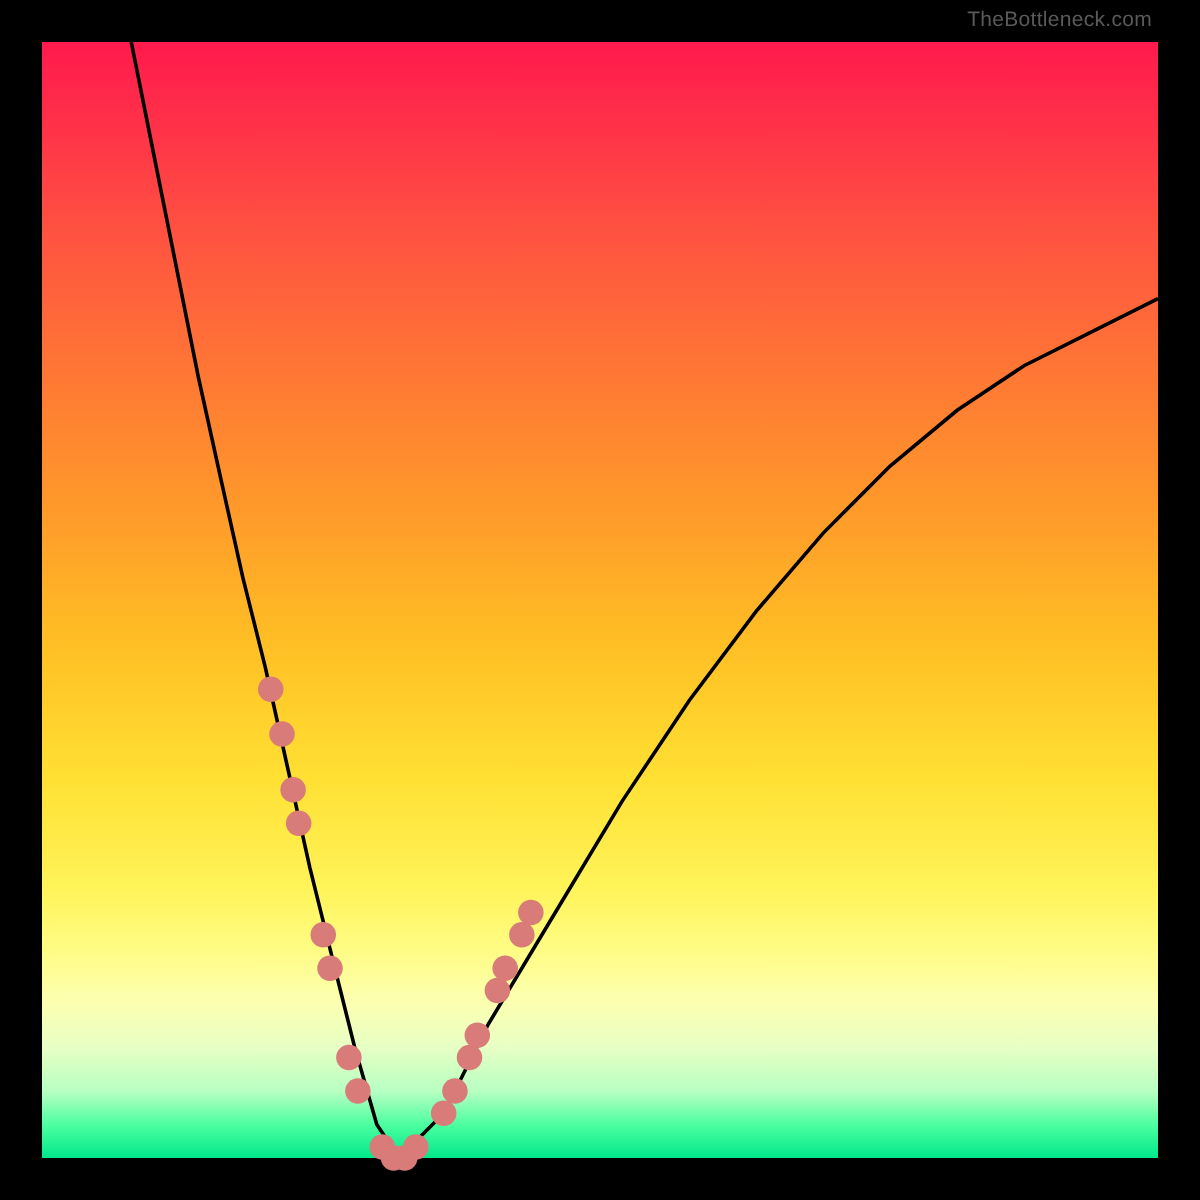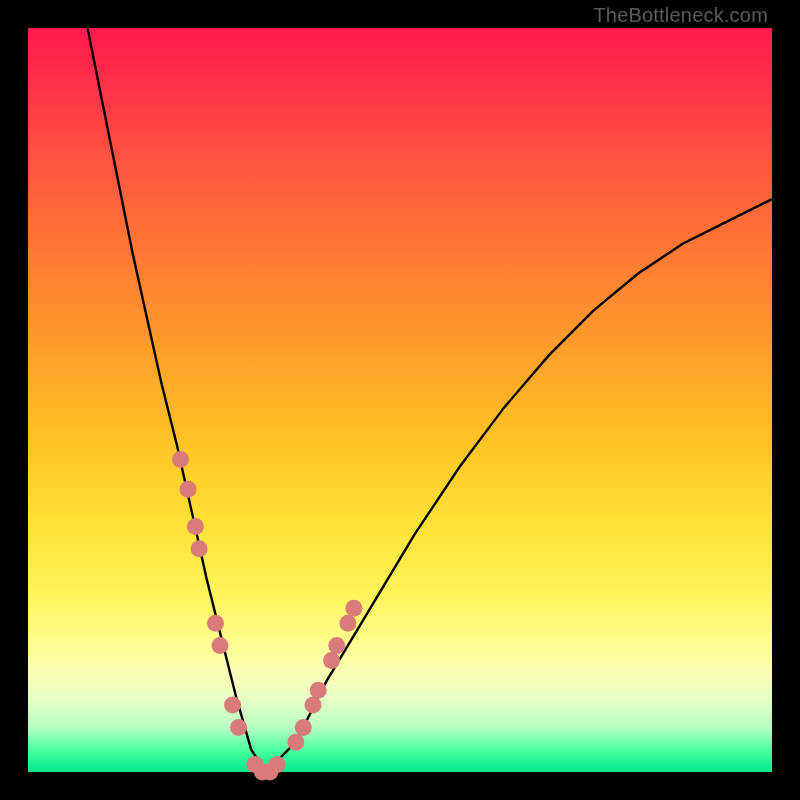--- a/index.html
+++ b/index.html
@@ -32,21 +32,21 @@
       #b8ffc2 94%,
       #4dffa0 97%,
       #00e88a 100%
     );
   }
   .watermark {
     position: absolute;
     right: 32px;
     top: 4px;
     font-family: Arial, Helvetica, sans-serif;
-    font-size: 20px;
+    font-size: 14px;
     color: #5a5a5a;
     letter-spacing: 0.2px;
     user-select: none;
   }
   svg.curve {
     position: absolute;
     left: 0;
     top: 0;
     width: 744px;
     height: 744px;

